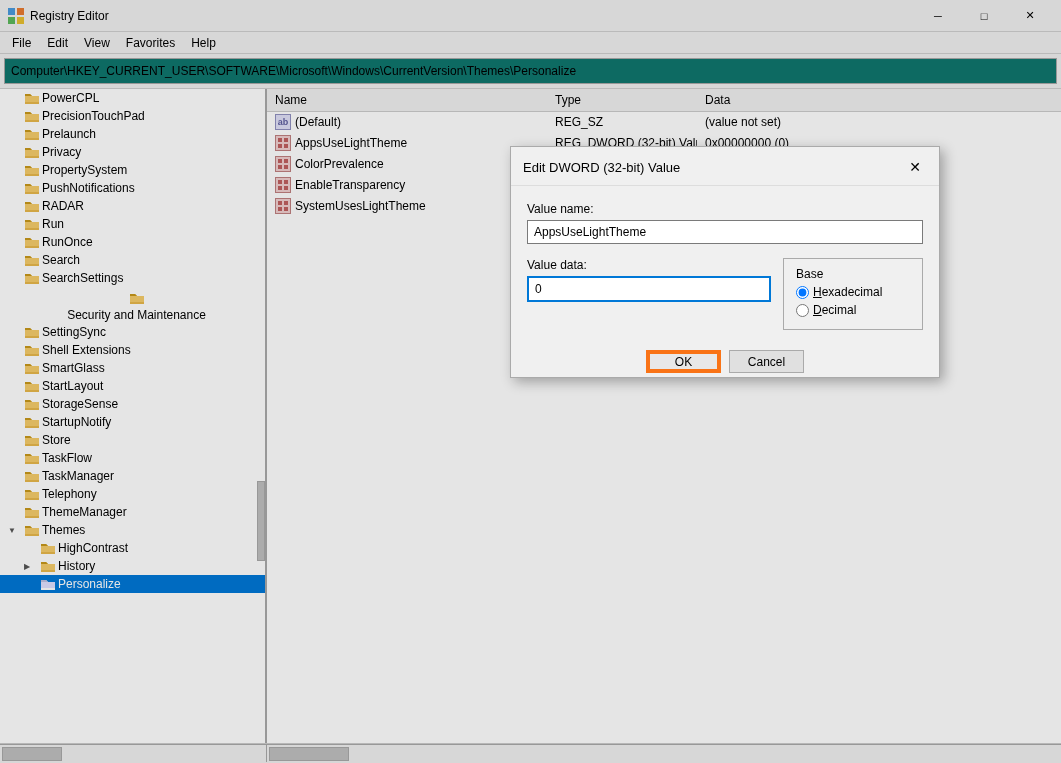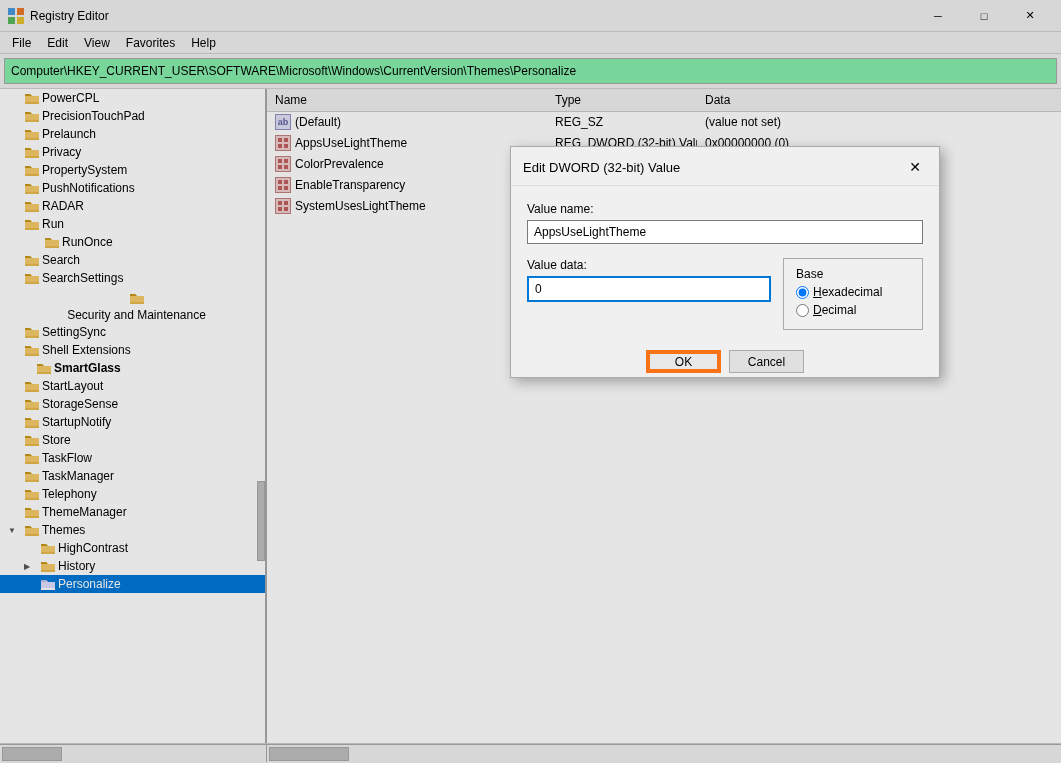--- a/index.html
+++ b/index.html
@@ -25,21 +25,21 @@
       background: #f0f0f0; padding: 0 4px;
       border-bottom: 1px solid #d0d0d0;
     }
     .menu-item {
       padding: 2px 8px; cursor: pointer; color: #000;
     }
 
     
     .address-bar {
       display: flex; align-items: center; height: 26px;
-      background: #86efac; border: 1px solid #aaa; margin: 4px;
+      background: #0f766e; border: 1px solid #aaa; margin: 4px;
       padding: 2px 6px;
     }
     .address-text { font-size: 12px; color: #000; }
 
     
     .main-layout {
       display: flex; height: calc(763px - 32px - 22px - 34px - 20px);
       border-top: 1px solid #d0d0d0;
     }
 
@@ -240,21 +240,21 @@
       </div>
       <div class="tree-item" style="padding-left:8px;">
         <span class="tree-arrow"></span>
         <svg width="16" height="16" viewBox="0 0 16 16">
             <path d="M1 4h5l2 2h7v8H1z" fill="#E8B84B"></path>
             <path d="M1 6h14v6H1z" fill="#F5CC6A"></path>
             <path d="M1 4h5l2 2H1z" fill="#C8981A"></path>
           </svg>
         <span class="tree-label">Run</span>
       </div>
-      <div class="tree-item" style="padding-left:8px;margin-left:20px;">
+      <div class="tree-item" style="padding-left:8px;">
         <span class="tree-arrow"></span>
         <svg width="16" height="16" viewBox="0 0 16 16">
             <path d="M1 4h5l2 2h7v8H1z" fill="#E8B84B"></path>
             <path d="M1 6h14v6H1z" fill="#F5CC6A"></path>
             <path d="M1 4h5l2 2H1z" fill="#C8981A"></path>
           </svg>
         <span class="tree-label">RunOnce</span>
       </div>
       <div class="tree-item" style="padding-left:8px;">
         <span class="tree-arrow"></span>
@@ -294,21 +294,21 @@
       </div>
       <div class="tree-item" style="padding-left:8px;">
         <span class="tree-arrow"></span>
         <svg width="16" height="16" viewBox="0 0 16 16">
             <path d="M1 4h5l2 2h7v8H1z" fill="#E8B84B"></path>
             <path d="M1 6h14v6H1z" fill="#F5CC6A"></path>
             <path d="M1 4h5l2 2H1z" fill="#C8981A"></path>
           </svg>
         <span class="tree-label">Shell Extensions</span>
       </div>
-      <div class="tree-item" style="padding-left:20px;font-weight:bold;">
+      <div class="tree-item" style="padding-left:8px;">
         <span class="tree-arrow"></span>
         <svg width="16" height="16" viewBox="0 0 16 16">
             <path d="M1 4h5l2 2h7v8H1z" fill="#E8B84B"></path>
             <path d="M1 6h14v6H1z" fill="#F5CC6A"></path>
             <path d="M1 4h5l2 2H1z" fill="#C8981A"></path>
           </svg>
         <span class="tree-label">SmartGlass</span>
       </div>
       <div class="tree-item" style="padding-left:8px;">
         <span class="tree-arrow"></span>

